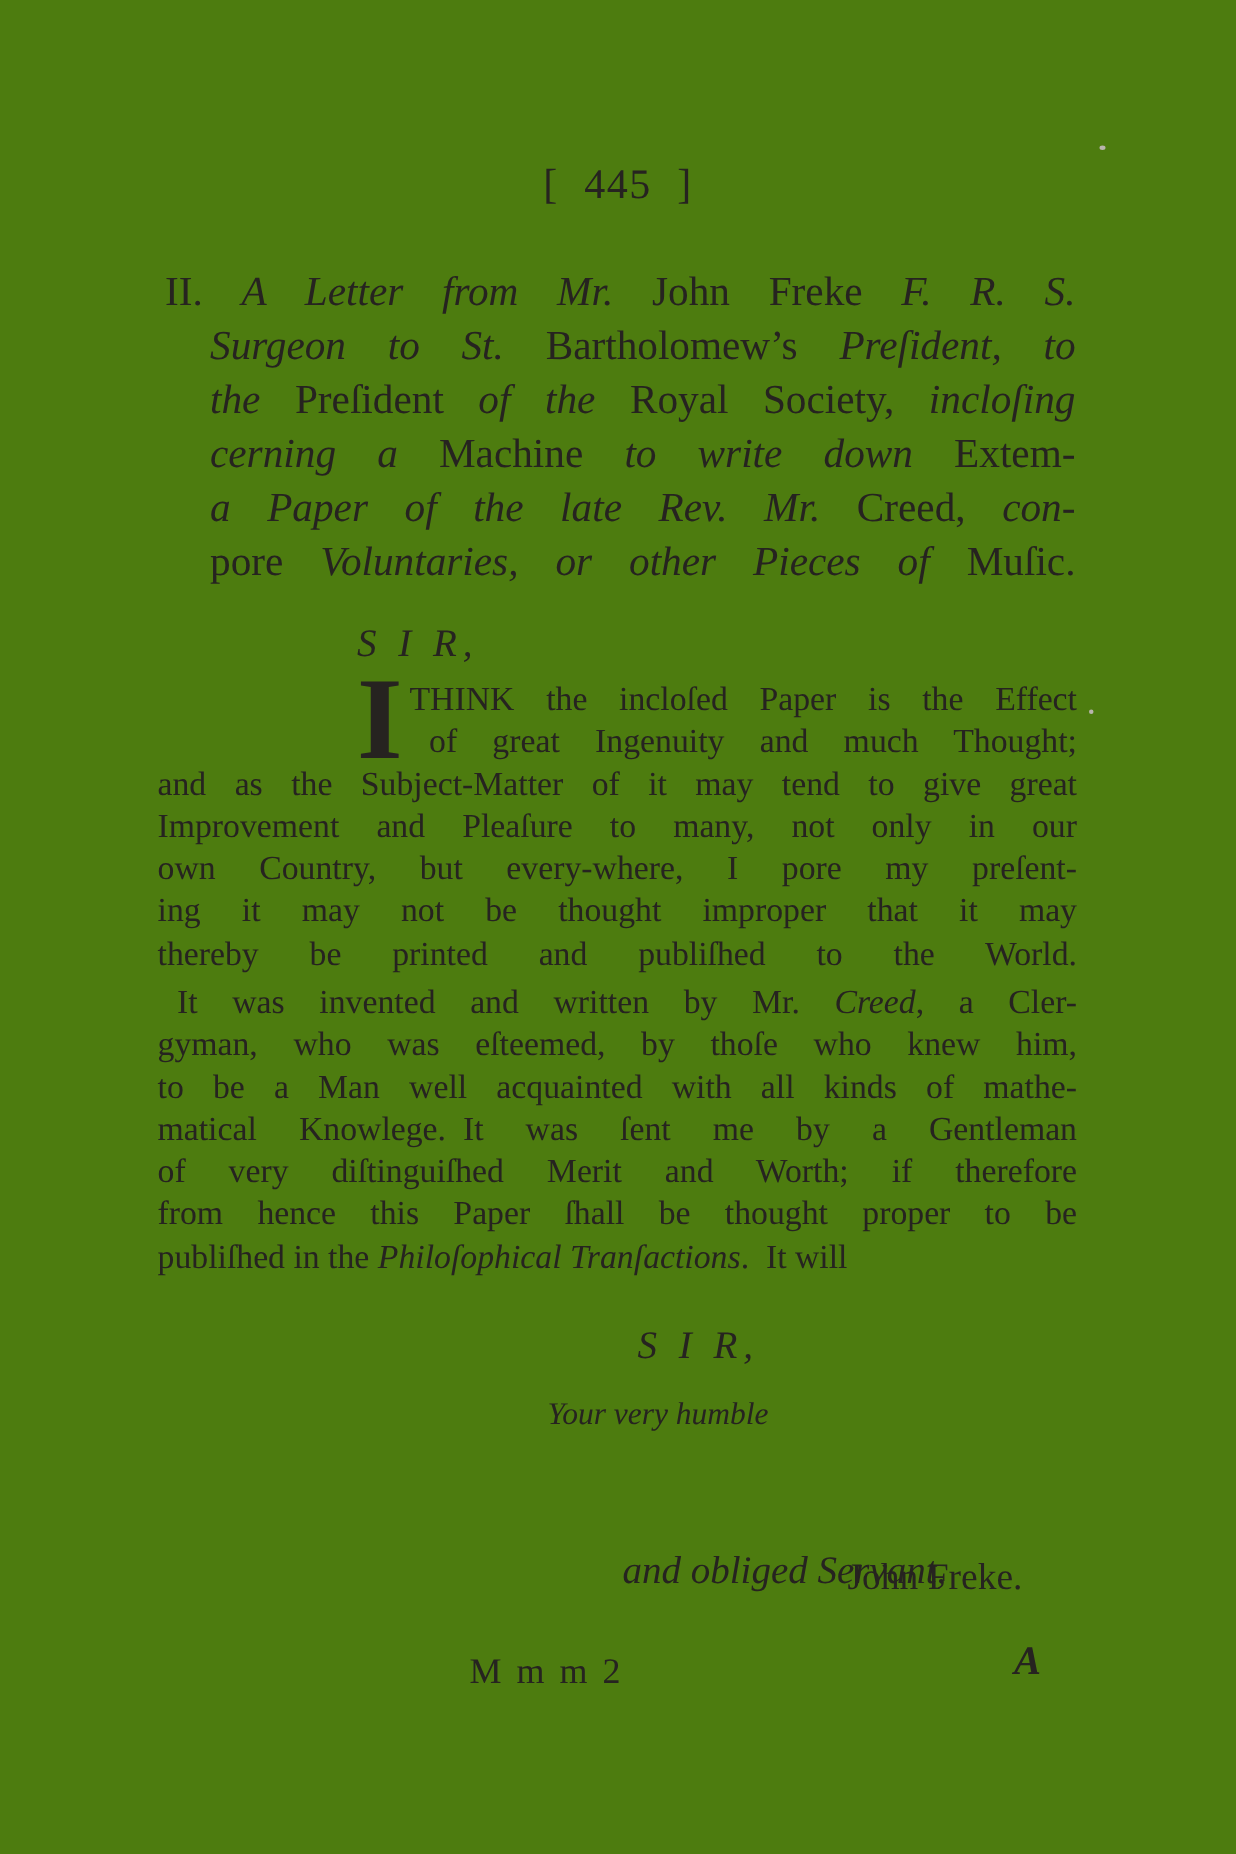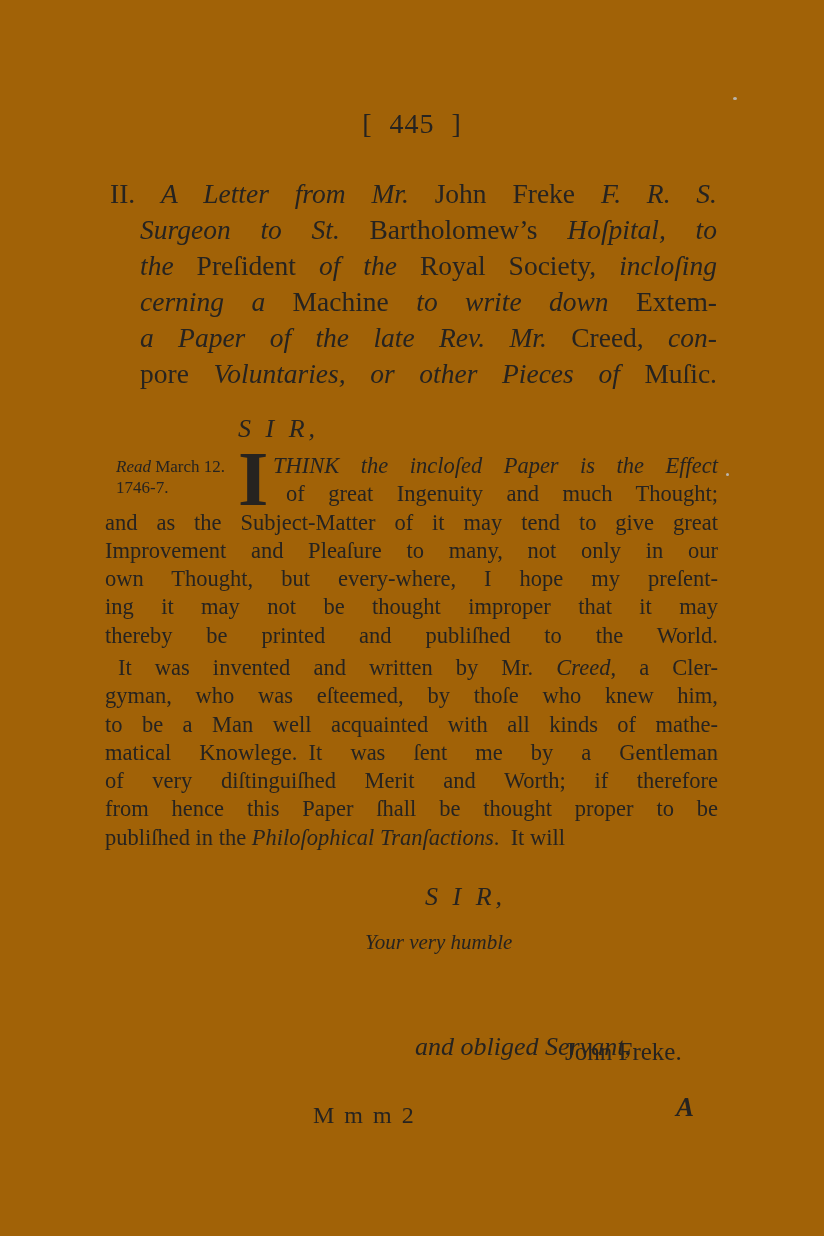--- a/index.html
+++ b/index.html
@@ -1,20 +1,20 @@
 <!DOCTYPE html>
 <html><head>
 <meta charset="utf-8">
 <style>
   html,body { margin:0; padding:0; background:#e9e7e2; }
   .page {
     position:relative;
     width:824px; height:1236px;
     margin:0 auto;
-    background:#a16207;
+    background:#4d7c0f;
     color:#262320;
     font-family:"Liberation Serif","DejaVu Serif",serif;
     overflow:hidden;
   }
   .it { font-style:italic; }
 
   .page-number {
     position:absolute; top:108px; left:0; width:100%;
     text-align:center; font-size:28px; word-spacing:9px;
     letter-spacing:1px;
@@ -41,21 +41,21 @@
     position:absolute; top:446px; left:238px;
     font-size:78px; line-height:66px; font-weight:bold;
   }
 
   .par {
     position:absolute; left:105px; width:613px;
     font-size:22.5px; line-height:28.3px;
   }
   .par .line { text-align:justify; text-align-last:justify; }
   .par1 { top:452px; }
-  .par1 .line:nth-child(1) { padding-left:168px;font-style:italic; }
+  .par1 .line:nth-child(1) { padding-left:168px; }
   .par1 .line:nth-child(2) { padding-left:181px; }
   .par2 { top:654px; }
   .par2 .line:first-child { text-indent:13px; }
   .par2 .line:last-child { text-align-last:left; }
 
   .closing-salutation {
     position:absolute; top:882px; left:425px;
     font-style:italic; font-size:26px; letter-spacing:4px;
   }
   .closing-line1 {
@@ -85,42 +85,38 @@
 </style>
 </head>
 <body>
 
 <div class="page">
 
   <div class="page-number">[ 445 ]</div>
 
   <div class="title-block">
       <div class="line"><span>II. </span><span class="it">A Letter from Mr. </span><span>John Freke </span><span class="it">F. R. S.</span></div>
-      <div class="line"><span class="it">Surgeon to St. </span><span>Bartholomew’s </span><span class="it">Hoſpital, to</span></div>
+      <div class="line"><span class="it">Surgeon to St. </span><span>Bartholomew’s </span><span class="it">Preſident, to</span></div>
       <div class="line"><span class="it">the </span><span>Preſident </span><span class="it">of the </span><span>Royal Society, </span><span class="it">incloſing</span></div>
       <div class="line"><span class="it">cerning a </span><span>Machine </span><span class="it">to write down </span><span>Extem-</span></div>
       <div class="line"><span class="it">a Paper of the late Rev. Mr. </span><span>Creed, </span><span class="it">con-</span></div>
       <div class="line"><span>pore </span><span class="it">Voluntaries, or other Pieces of </span><span>Muſic.</span></div>
     </div>
 
   <div class="salutation-first">S I R,</div>
 
-  <div class="margin-note">
-    <div><span class="it">Read </span><span>March 12.</span></div>
-    <div><span>1746-7.</span></div>
-  </div>
 
   <div class="drop-cap">I</div>
 
   <div class="par par1">
       <div class="line"><span>THINK the incloſed Paper is the Effect</span></div>
       <div class="line"><span>of great Ingenuity and much Thought;</span></div>
       <div class="line"><span>and as the Subject-Matter of it may tend to give great</span></div>
       <div class="line"><span>Improvement and Pleaſure to many, not only in our</span></div>
-      <div class="line"><span>own Thought, but every-where, I hope my preſent-</span></div>
+      <div class="line"><span>own Country, but every-where, I pore my preſent-</span></div>
       <div class="line"><span>ing it may not be thought improper that it may</span></div>
       <div class="line"><span>thereby be printed and publiſhed to the World.</span></div>
     </div>
 
   <div class="par par2">
       <div class="line"><span>It was invented and written by Mr. </span><span class="it">Creed</span><span>, a Cler-</span></div>
       <div class="line"><span>gyman, who was eſteemed, by thoſe who knew him,</span></div>
       <div class="line"><span>to be a Man well acquainted with all kinds of mathe-</span></div>
       <div class="line"><span>matical Knowlege. It was ſent me by a Gentleman</span></div>
       <div class="line"><span>of very diſtinguiſhed Merit and Worth; if therefore</span></div>

